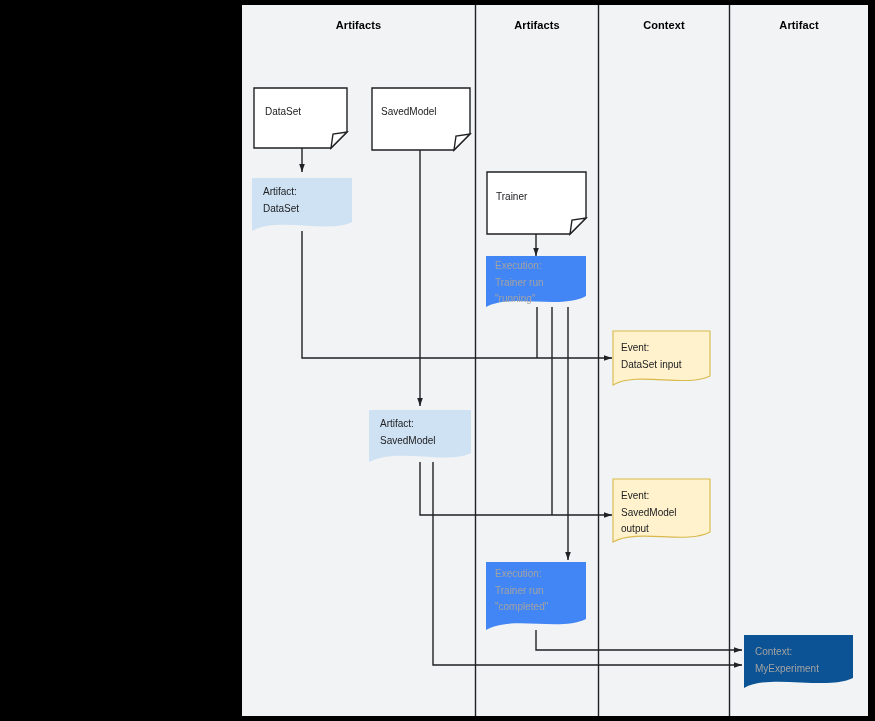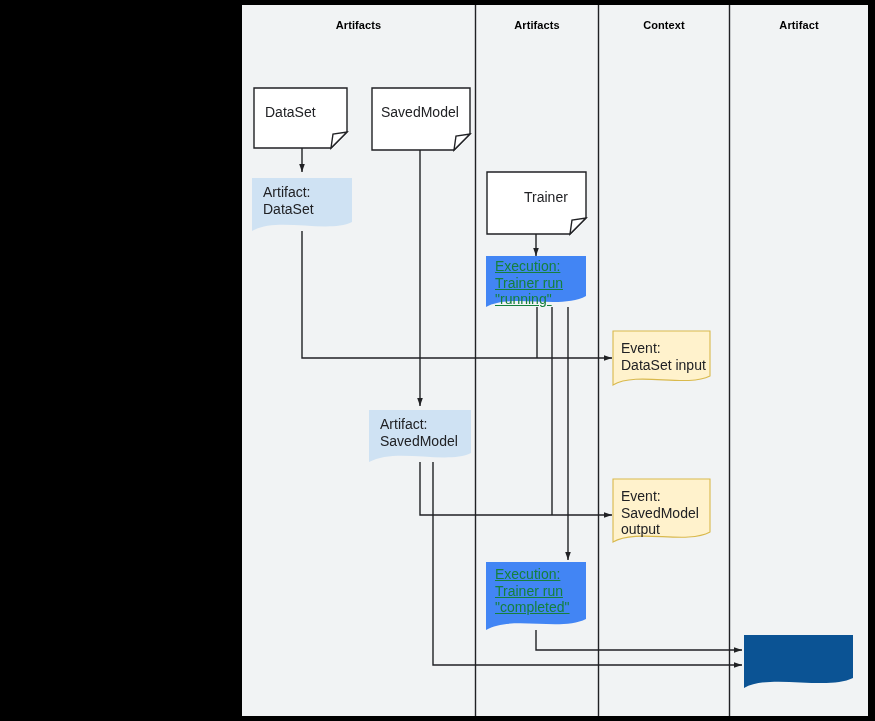--- a/index.html
+++ b/index.html
@@ -40,29 +40,28 @@
     position: absolute;
     text-align: center;
     font-size: 11px;
     font-weight: bold;
     color: #000000;
     letter-spacing: 0.1px;
     white-space: nowrap;
   }
   .node-label {
     position: absolute;
-    font-size: 14px;
+    font-size: 10px;
     line-height: 16.5px;
     color: #202124;
     white-space: pre-line;
     pointer-events: none;
   }
   .node-label.light {
-    color: #15803d;
-    text-decoration: underline;
+    color: #a3a3a3;
   }
 </style>
 </head>
 <body>
 
 <div id="stage">
 
   <div id="panel"></div>
 
   <svg id="svg-layer" viewBox="0 0 875 721" xmlns="http://www.w3.org/2000/svg">
@@ -135,21 +134,21 @@
 
   <div class="col-header" style="left:242px; top:19px; width:233px;">Artifacts</div>
   <div class="col-header" style="left:476px; top:19px; width:122px;">Artifacts</div>
   <div class="col-header" style="left:599px; top:19px; width:130px;">Context</div>
   <div class="col-header" style="left:730px; top:19px; width:138px;">Artifact</div>
 
   <div class="node-label" style="left:265px; top:104px;">DataSet</div>
 
   <div class="node-label" style="left:381px; top:104px;">SavedModel</div>
 
-  <div class="node-label" style="left:524px; top:189px;">Trainer</div>
+  <div class="node-label" style="left:496px; top:189px;">Trainer</div>
 
   <div class="node-label" style="left:263px; top:184px;">Artifact:
 DataSet</div>
 
   <div class="node-label" style="left:380px; top:416px;">Artifact:
 SavedModel</div>
 
   <div class="node-label light" style="left:495px; top:258px;">Execution:
 Trainer run
 "running"</div>
@@ -158,14 +157,16 @@
 Trainer run
 "completed"</div>
 
   <div class="node-label" style="left:621px; top:340px;">Event:
 DataSet input</div>
 
   <div class="node-label" style="left:621px; top:488px;">Event:
 SavedModel
 output</div>
 
+  <div class="node-label light" style="left:755px; top:644px;">Context:
+MyExperiment</div>
 
 </div>
 
 </body></html>

